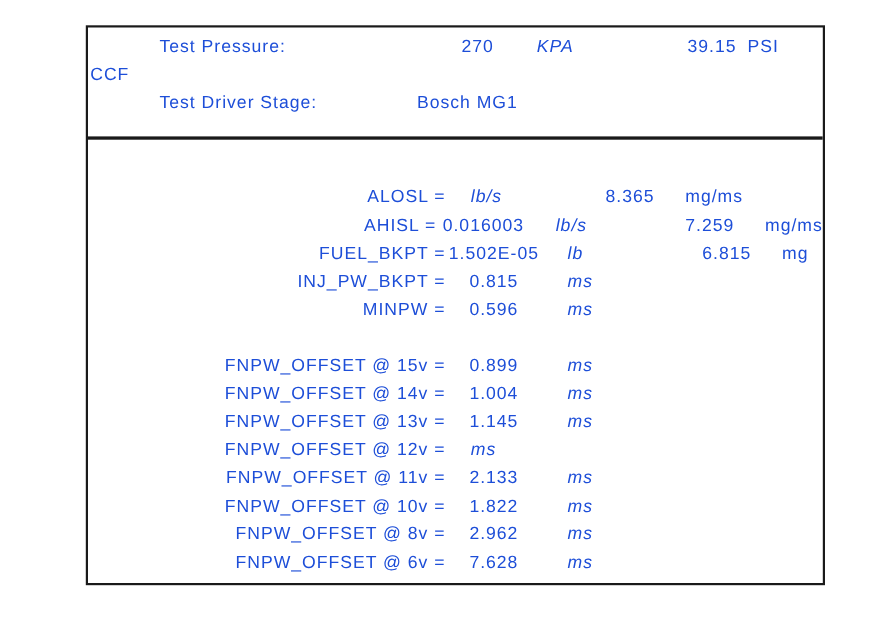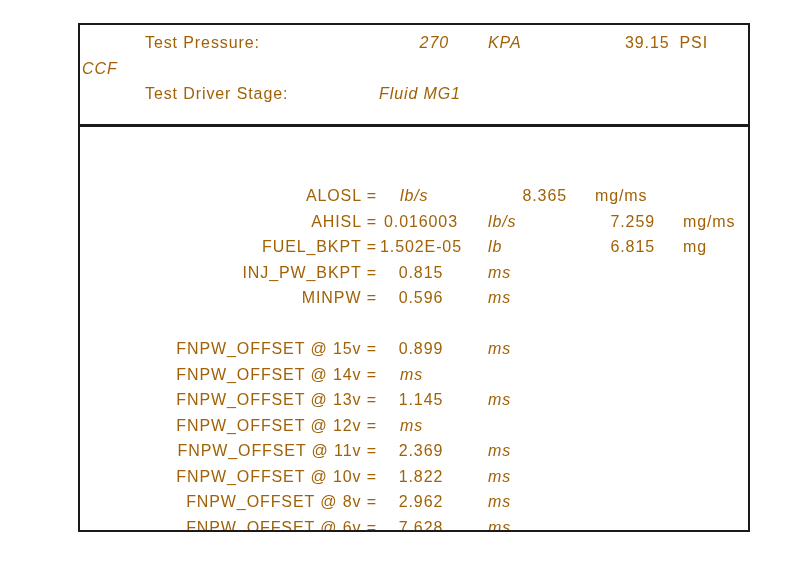--- a/index.html
+++ b/index.html
@@ -9,56 +9,57 @@
   }
   .page {
     position: relative;
     width: 636px;
     height: 561px;
     background: #ffffff;
     font-family: "Liberation Sans", "DejaVu Sans", sans-serif;
     font-size: 16px;
     line-height: 25.5px;
     letter-spacing: 0.9px;
-    color: #a16207;
+    color: #1d4ed8;
   }
   .box {
     position: absolute;
     left: 78px;
     top: 23px;
     width: 672px;
     height: 509px;
     box-sizing: border-box;
     border: 2px solid #1a1a1a;
     background: #ffffff;
     overflow: hidden;
   }
   .header {
     height: 102px;
     box-sizing: border-box;
     padding-top: 5px;
     border-bottom: 3px solid #1a1a1a;
   }
   .body {
-    padding-top: 56px;
+    padding-top: 40px;
+    margin-left: 28px;
   }
   .row {
     display: flex;
     height: 25.5px;
     line-height: 25.5px;
     white-space: pre;
   }
   .c1 { width: 297px; text-align: right; box-sizing: border-box; }
   .c2 { width: 88px;  text-align: center; box-sizing: border-box; }
   .c3 { width: 85px;  padding-left: 23px; box-sizing: border-box; text-align: left; font-style: italic; }
   .c4 { width: 105px; text-align: right; box-sizing: border-box; }
   .c5 { padding-left: 28px; box-sizing: border-box; text-align: left; }
 
   .header .c1 { text-align: left; padding-left: 65px; }
-  .header .c2 { text-align: left; padding-left: 2px; font-style: italic; }
+  .header .c2 { text-align: left; padding-left: 2px; }
   .header .row:first-child .c2 { text-align: right; padding-right: 16px; padding-left: 0; }
   .c4h { padding-left: 75px; box-sizing: border-box; text-align: right; }
   .c4h .u { margin-left: 10px; }
 
   .spacer-row { height: 25.5px; }
 </style>
 </head>
 <body>
 
 <div class="page">
@@ -71,21 +72,21 @@
         <span class="c3">KPA</span>
         <span class="c4h"><span>39.15</span><span class="u">PSI</span></span>
       </div>
       <div class="row">
         <span class="c2">CCF</span>
         <span class="c3"></span>
         <span class="c4h"></span>
       </div>
       <div class="row">
         <span class="c1">Test Driver Stage:</span>
-        <span class="c2">Fluid MG1</span>
+        <span class="c2">Bosch MG1</span>
         <span class="c3"></span>
         <span class="c4h"></span>
       </div>
     </div>
 
     <div class="body">
 
       <div class="row">
         <span class="c1">ALOSL =</span>
         <span class="c3">lb/s</span>
@@ -125,40 +126,41 @@
 
       <div class="row">
         <span class="c1">FNPW_OFFSET @ 15v =</span>
         <span class="c2">0.899</span>
         <span class="c3">ms</span>
         <span class="c4"></span>
         <span class="c5"></span>
       </div>
       <div class="row">
         <span class="c1">FNPW_OFFSET @ 14v =</span>
+        <span class="c2">1.004</span>
         <span class="c3">ms</span>
         <span class="c4"></span>
         <span class="c5"></span>
       </div>
       <div class="row">
         <span class="c1">FNPW_OFFSET @ 13v =</span>
         <span class="c2">1.145</span>
         <span class="c3">ms</span>
         <span class="c4"></span>
         <span class="c5"></span>
       </div>
       <div class="row">
         <span class="c1">FNPW_OFFSET @ 12v =</span>
         <span class="c3">ms</span>
         <span class="c4"></span>
         <span class="c5"></span>
       </div>
       <div class="row">
         <span class="c1">FNPW_OFFSET @ 11v =</span>
-        <span class="c2">2.369</span>
+        <span class="c2">2.133</span>
         <span class="c3">ms</span>
         <span class="c4"></span>
         <span class="c5"></span>
       </div>
       <div class="row">
         <span class="c1">FNPW_OFFSET @ 10v =</span>
         <span class="c2">1.822</span>
         <span class="c3">ms</span>
         <span class="c4"></span>
         <span class="c5"></span>

